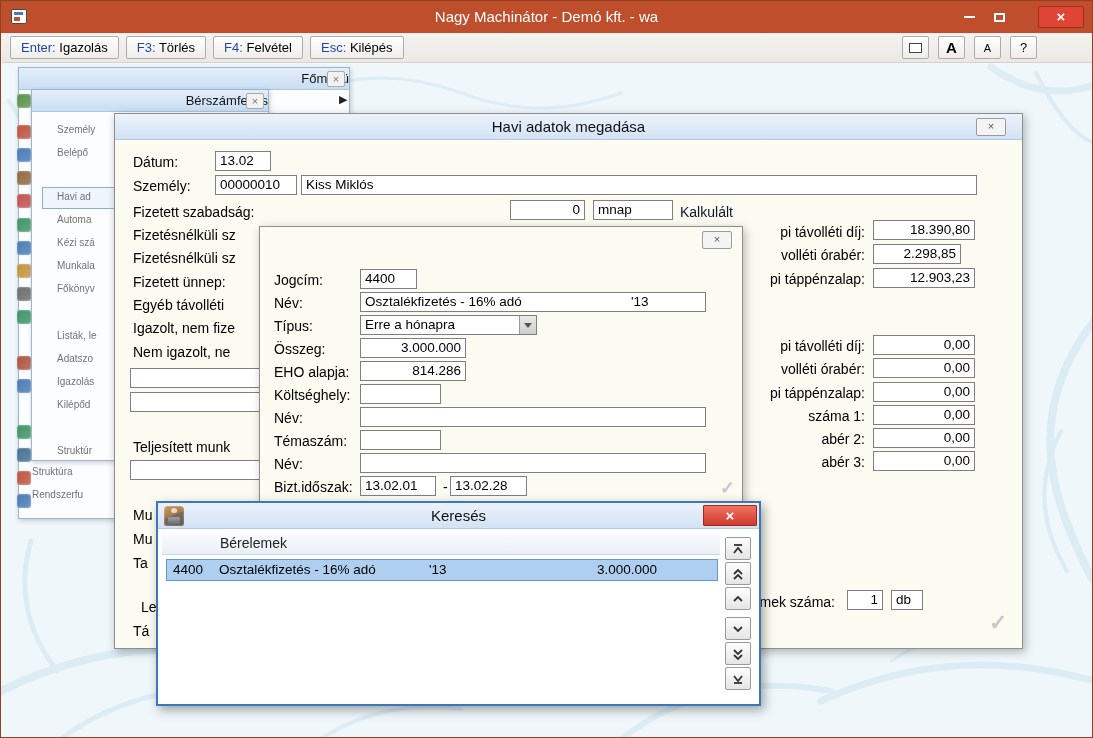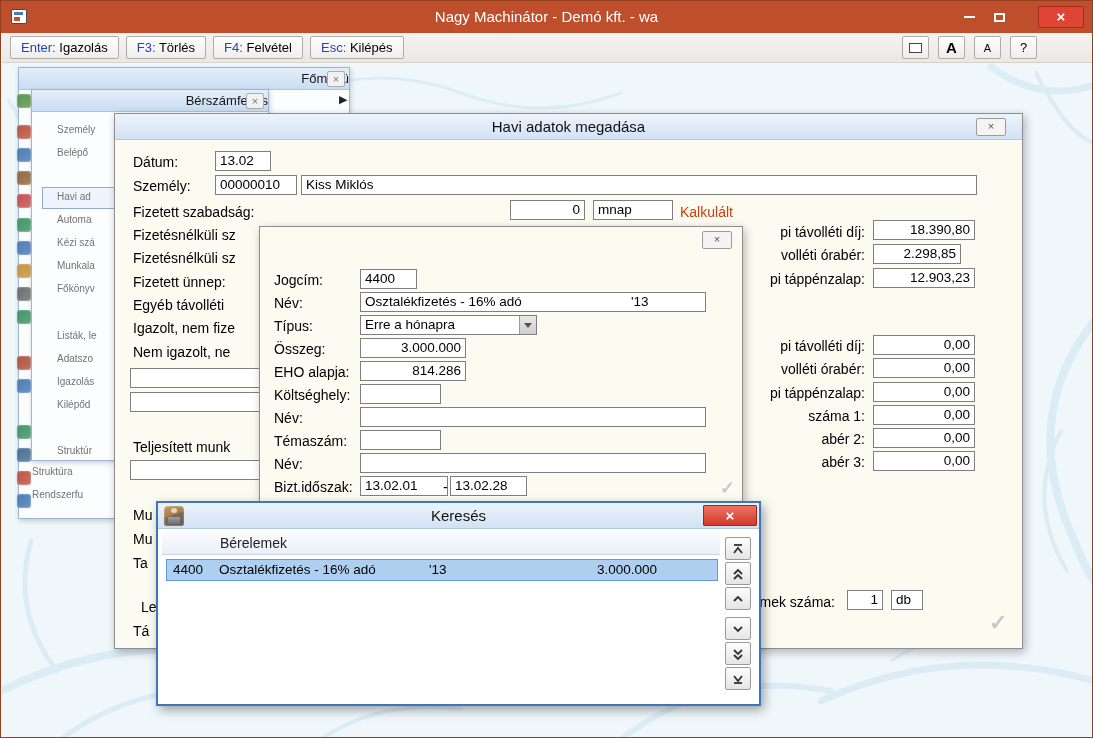--- a/index.html
+++ b/index.html
@@ -35,21 +35,21 @@
 .strip-ico{position:absolute;left:16px;width:14px;height:14px;border-radius:3px;opacity:.92;box-shadow:inset 0 0 2px rgba(255,255,255,.7),0 0 1px rgba(0,0,0,.4);z-index:2}
 .sel-box{position:absolute;background:#EEF5FC;border:1px solid #8FAECE}
 
 .dlg{position:absolute;background:#FBFBF2;border:1px solid #8E8E8E;box-shadow:2px 3px 9px rgba(0,0,0,.28)}
 .dtb{position:absolute;left:0;top:0;right:0;height:26px;background:linear-gradient(#ECF3FC,#D2E2F4);border-bottom:1px solid #B5C9DF;text-align:center;font-size:15px;line-height:26px;color:#111}
 .dclose{position:absolute;top:4px;width:30px;height:18px;background:#F4F4F4;border:1px solid #9C9C9C;text-align:center;font-size:11px;line-height:15px;color:#555;border-radius:2px}
 .lbl{position:absolute;font-size:14px;color:#000;white-space:nowrap;line-height:20px}
 .rlbl{position:absolute;font-size:14px;color:#000;white-space:nowrap;text-align:right;line-height:20px}
 .inp{position:absolute;height:20px;background:#FFF;border:1px solid #7F7F7F;font-size:13.5px;line-height:18px;padding:0 4px;color:#000;white-space:nowrap;overflow:hidden}
 .inp.num{text-align:right}
-.link{color:#c2410c}
+.link{color:#0f172a}
 .chk{position:absolute;font-weight:bold;color:#C8C8C8}
 .combo-btn{position:absolute;right:0;top:0;bottom:0;width:17px;background:linear-gradient(#E9E9E9,#CECECE);border-left:1px solid #9A9A9A;display:flex;align-items:center;justify-content:center}
 .tri-down{width:0;height:0;border:4px solid transparent;border-top:5px solid #555;margin-top:5px}
 
 #kereses{position:absolute;background:#fff;border:2px solid #3E76BC;box-shadow:3px 4px 10px rgba(0,0,0,.35)}
 #kereses .dtb{height:26px}
 .kclose{position:absolute;right:2px;top:2px;width:54px;height:21px;background:linear-gradient(#EE7362,#D03B2D);border:1px solid #A32619;border-radius:1px;color:#fff;font-weight:bold;font-size:15px;text-align:center;line-height:19px}
 .kicon{position:absolute;left:6px;top:3px;width:20px;height:20px;background:linear-gradient(160deg,#C89A62 0%,#A97B4B 45%,#7E6A58 46%,#66564A 100%);border-radius:4px 4px 2px 2px;box-shadow:inset 0 0 2px rgba(255,255,255,.6)}
 .kicon:before{content:"";position:absolute;left:7px;top:2px;width:6px;height:5px;background:#E8D9C2;border-radius:50%}
 .kicon:after{content:"";position:absolute;left:4px;top:11px;width:12px;height:7px;background:linear-gradient(#9AA0A8,#6A7078);border-radius:1px}
@@ -253,21 +253,21 @@
     <div class="lbl" style="left:14px;top:181px">Név:</div>
     <div class="inp" style="left:100px;top:180px;width:346px"></div>
 
     <div class="lbl" style="left:14px;top:204px">Témaszám:</div>
     <div class="inp" style="left:100px;top:203px;width:81px"></div>
 
     <div class="lbl" style="left:14px;top:227px">Név:</div>
     <div class="inp" style="left:100px;top:226px;width:346px"></div>
 
     <div class="lbl" style="left:14px;top:250px">Bizt.időszak:</div>
-    <div class="inp" style="left:100px;top:249px;width:88px">13.02.01</div>
+    <div class="inp" style="left:100px;top:249px;width:76px">13.02.01</div>
     <div class="lbl" style="left:183px;top:250px">-</div>
     <div class="inp" style="left:190px;top:249px;width:77px">13.02.28</div>
 
     <div class="chk" style="left:460px;top:250px;font-size:18px">✓</div>
   </div>
 
   <div id="kereses" style="left:155px;top:500px;width:605px;height:205px;z-index:7">
     <div class="dtb"><span>Keresés</span></div>
     <span class="kicon"></span>
     <div class="kclose">×</div>

